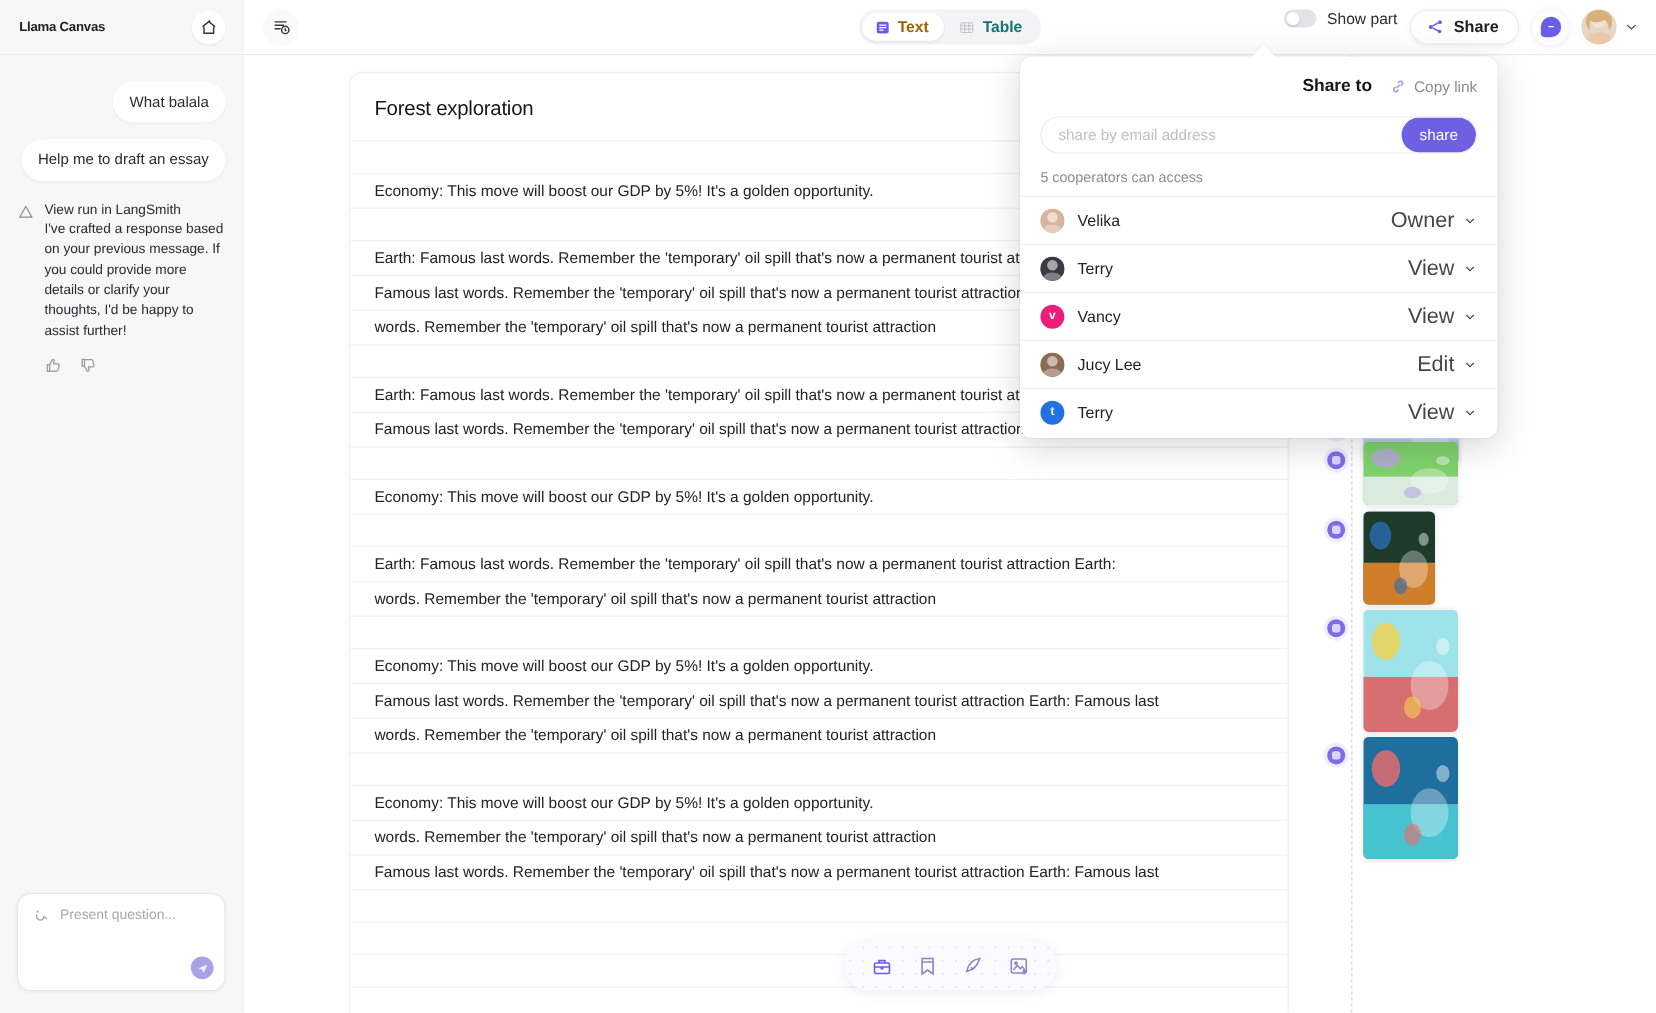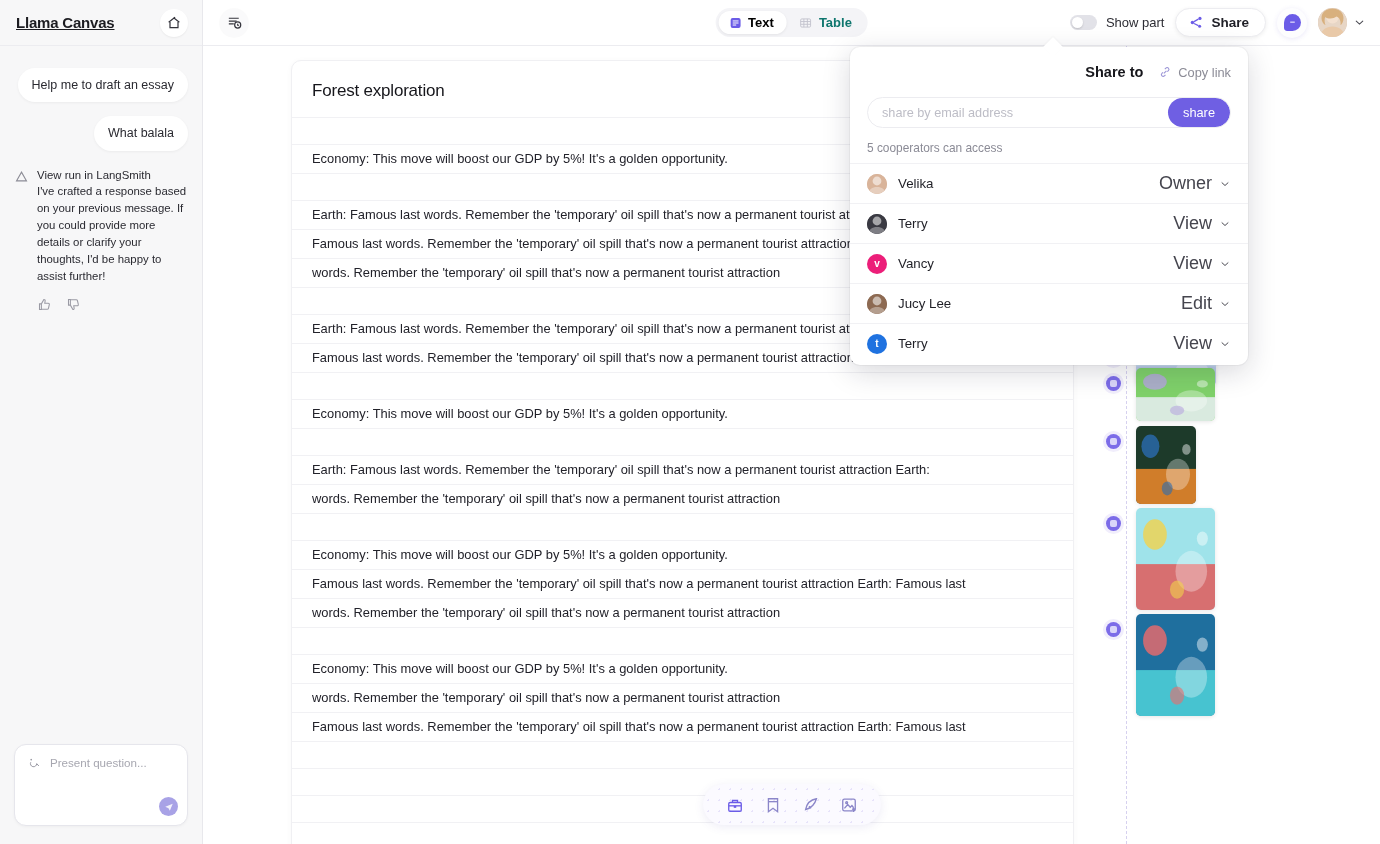--- a/index.html
+++ b/index.html
@@ -14,21 +14,21 @@
   .sidebar {
     width: 203px; height: 844px; background: #f7f7f8;
     border-right: 1px solid #e8e8ec;
     position: relative; flex: 0 0 203px;
   }
   .sidebar-head {
     height: 46px; display: flex; align-items: center;
     justify-content: space-between; padding: 0 14px 0 16px;
     border-bottom: 1px solid #ececf0; background: #f7f7f8;
   }
-  .app-title { font-size: 15px; font-weight: 700; color: #1c1c21; letter-spacing: -.2px; text-decoration: underline; }
+  .app-title { font-size: 11px; font-weight: 700; color: #1c1c21; letter-spacing: -.2px; }
   .home-btn {
     width: 28px; height: 28px; border-radius: 50%; background: #ffffff;
     display: flex; align-items: center; justify-content: center;
     box-shadow: 0 1px 2px rgba(0,0,0,.06);
   }
   .chat-area { padding: 22px 14px 0 14px; }
   .bubble-row { display: flex; justify-content: flex-end; margin-bottom: 14px; }
   .bubble {
     background: #fff; border-radius: 18px; padding: 9px 14px;
     font-size: 12.5px; color: #2a2a31; box-shadow: 0 1px 3px rgba(0,0,0,.05);
@@ -68,25 +68,25 @@
   }
   .seg-wrap {
     position: absolute; left: 50%; transform: translateX(-50%);
     background: #f4f4f7; border-radius: 999px; padding: 3px;
     display: flex; gap: 2px;
   }
   .seg {
     display: flex; align-items: center; gap: 6px; padding: 4px 13px 4px 10px;
     border-radius: 999px; font-size: 13px; color: #0f766e; font-weight: 600;
   }
-  .seg.active { background: #ffffff; color: #000000; box-shadow: 0 1px 3px rgba(0,0,0,.07); }
+  .seg.active { background: #ffffff; color: #a16207; box-shadow: 0 1px 3px rgba(0,0,0,.07); }
   .seg-ico { width: 14px; height: 14px; display: block; }
 
   .topbar-right {
-    position: absolute; right: 14px; display: flex; align-items: center; gap: 11px;
+    position: absolute; right: 14px; display: flex; align-items: flex-start; gap: 11px;
   }
   .toggle-wrap { display: flex; align-items: center; gap: 9px; }
   .toggle {
     width: 27px; height: 15px; border-radius: 999px; background: #e2e2e8;
     position: relative;
   }
   .toggle .knob {
     position: absolute; top: 2px; left: 2px; width: 11px; height: 11px;
     border-radius: 50%; background: #ffffff; box-shadow: 0 1px 2px rgba(0,0,0,.15);
   }
@@ -232,24 +232,24 @@
         <svg width="16" height="16" viewBox="0 0 24 24" fill="none" stroke="#33333b" stroke-width="1.8">
           <path d="M4 11l8-6.5 8 6.5"></path>
             <path d="M6 10.5V19h12v-8.5"></path>
             <path d="M12 3.2l1.6 1.3"></path>
         </svg>
       </div>
     </div>
 
     <div class="chat-area">
       <div class="bubble-row">
+        <div class="bubble">What balala</div>
+      </div>
+      <div class="bubble-row">
         <div class="bubble">Help me to draft an essay</div>
-      </div>
-      <div class="bubble-row">
-        <div class="bubble">What balala</div>
       </div>
 
       <div class="assistant-msg">
         <div class="assist-icon">
           <svg width="15" height="15" viewBox="0 0 24 24" fill="none" stroke="#8c8c96" stroke-width="1.7">
             <path d="M12 5l8 14H4z"></path>
           </svg>
         </div>
         <div class="assist-body">
           <span class="lsline">View run in LangSmith</span>

